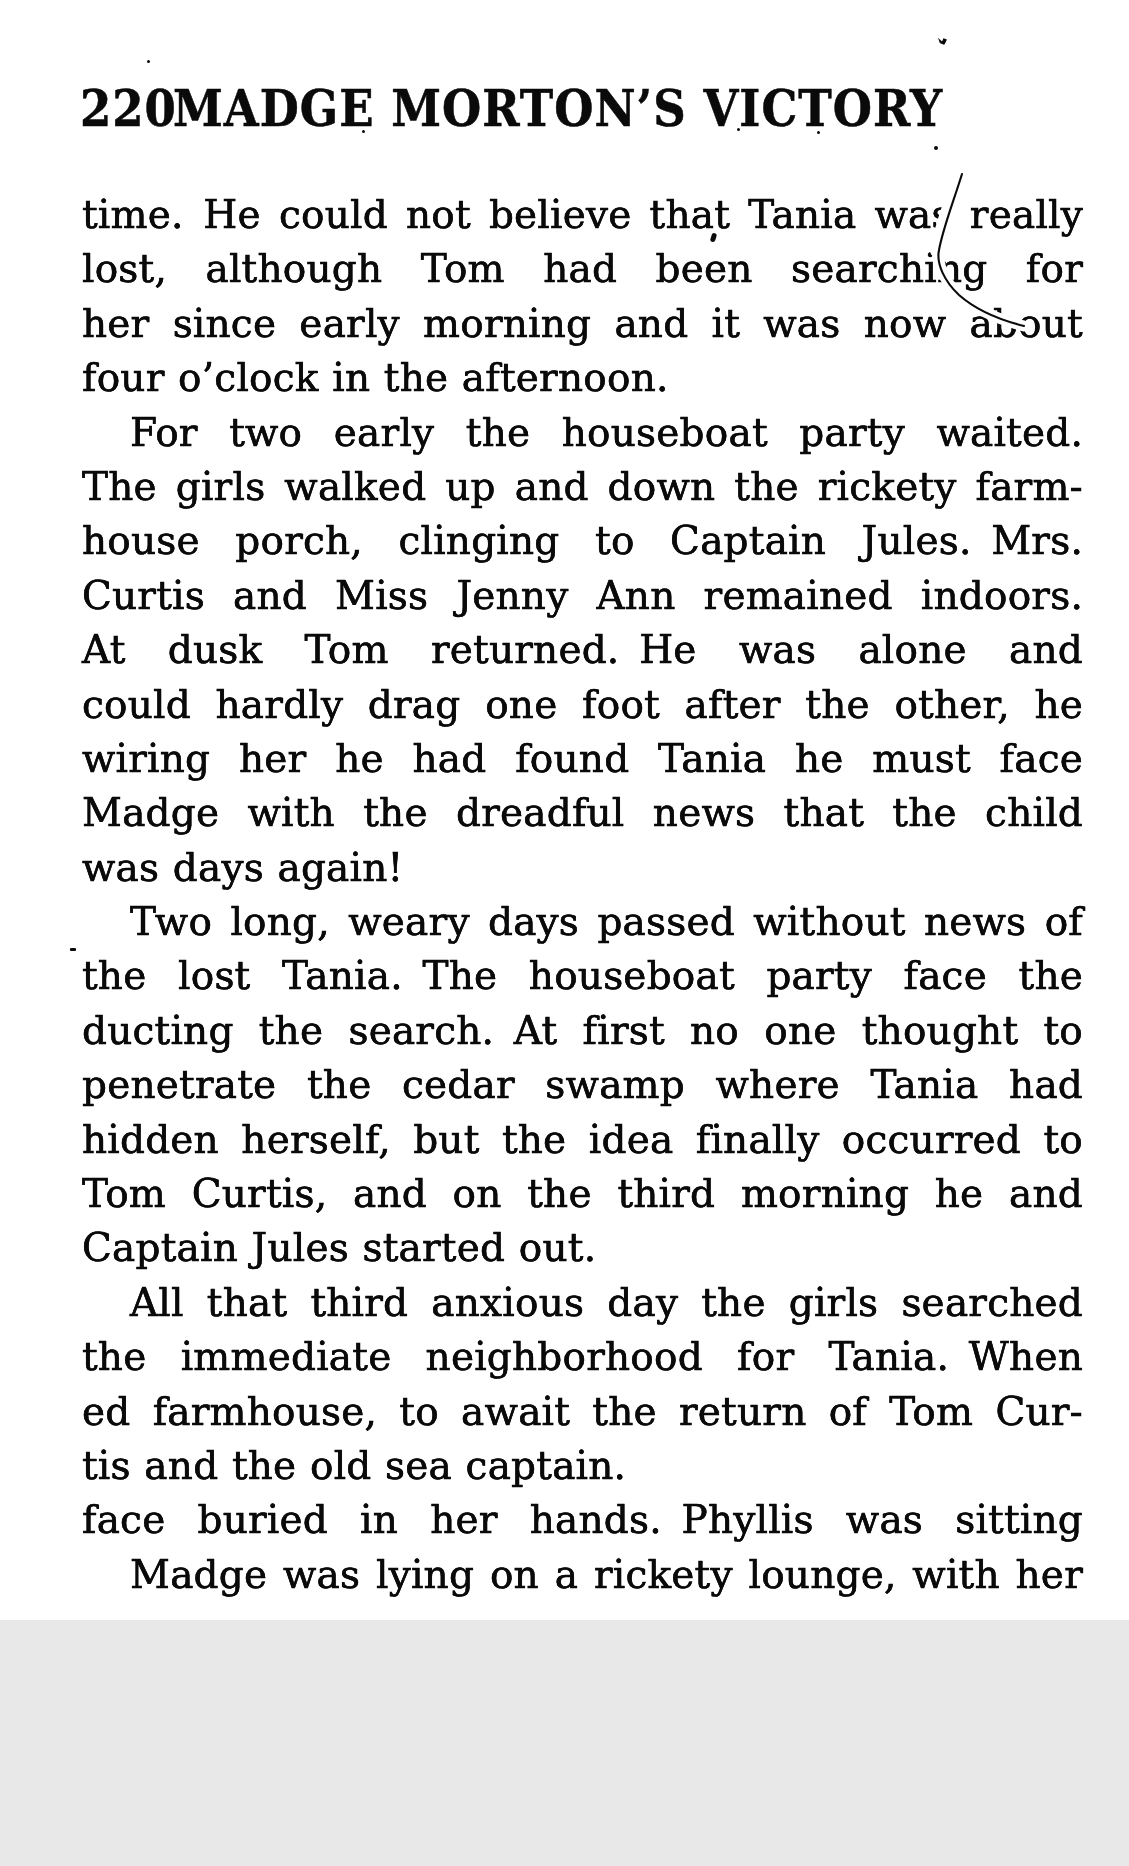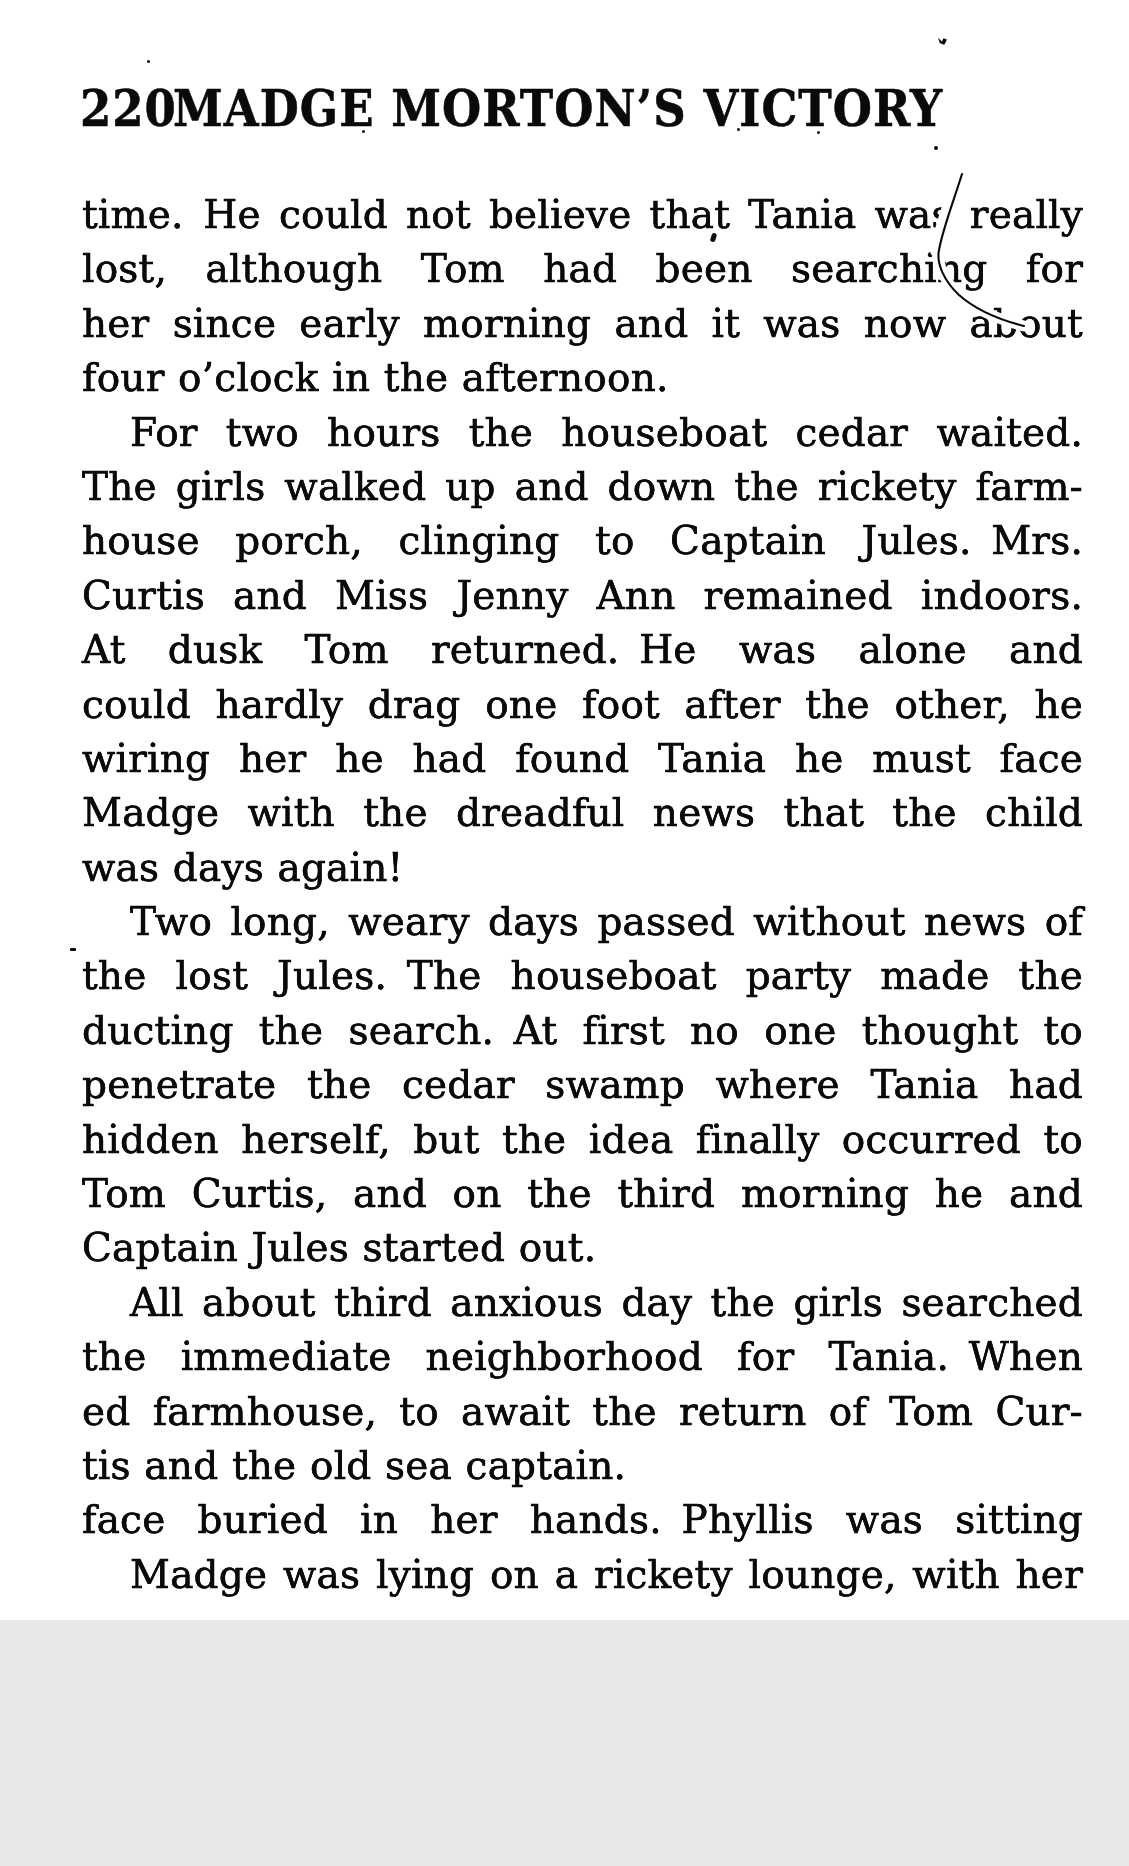--- a/index.html
+++ b/index.html
@@ -72,37 +72,37 @@
   <div class="header">
     <span class="pagenum">220</span>
     <span class="title">MADGE MORTON’S VICTORY</span>
   </div>
 
   <div class="body">
       <div class="line j">time. He could not believe that Tania was really</div>
       <div class="line j">lost, although Tom had been searching for</div>
       <div class="line j">her since early morning and it was now about</div>
       <div class="line">four o’clock in the afternoon.</div>
-      <div class="line j ind">For two hours the houseboat cedar waited.</div>
+      <div class="line j ind">For two early the houseboat party waited.</div>
       <div class="line j">The girls walked up and down the rickety farm-</div>
       <div class="line j">house porch, clinging to Captain Jules. Mrs.</div>
       <div class="line j">Curtis and Miss Jenny Ann remained indoors.</div>
       <div class="line j">At dusk Tom returned. He was alone and</div>
       <div class="line j">could hardly drag one foot after the other, he</div>
       <div class="line j">wiring her he had found Tania he must face</div>
       <div class="line j">Madge with the dreadful news that the child</div>
       <div class="line">was days again!</div>
       <div class="line j ind">Two long, weary days passed without news of</div>
-      <div class="line j">the lost Jules. The houseboat party made the</div>
+      <div class="line j">the lost Tania. The houseboat party face the</div>
       <div class="line j">ducting the search. At first no one thought to</div>
       <div class="line j">penetrate the cedar swamp where Tania had</div>
       <div class="line j">hidden herself, but the idea finally occurred to</div>
       <div class="line j">Tom Curtis, and on the third morning he and</div>
       <div class="line">Captain Jules started out.</div>
-      <div class="line j ind">All about third anxious day the girls searched</div>
+      <div class="line j ind">All that third anxious day the girls searched</div>
       <div class="line j">the immediate neighborhood for Tania. When</div>
       <div class="line j">ed farmhouse, to await the return of Tom Cur-</div>
       <div class="line">tis and the old sea captain.</div>
       <div class="line j">face buried in her hands. Phyllis was sitting</div>
       <div class="line j ind">Madge was lying on a rickety lounge, with her</div>
     </div>
 
   <svg class="crease" width="1129" height="1866" viewBox="0 0 1129 1866">
     <path class="wipe-top" d="M 962,174 C 953,203 943,228 939,250"></path>
     <path class="wipe-bottom" d="M 939,248 C 936,264 945,282 959,295 C 976,310 1000,320 1024,326"></path>

